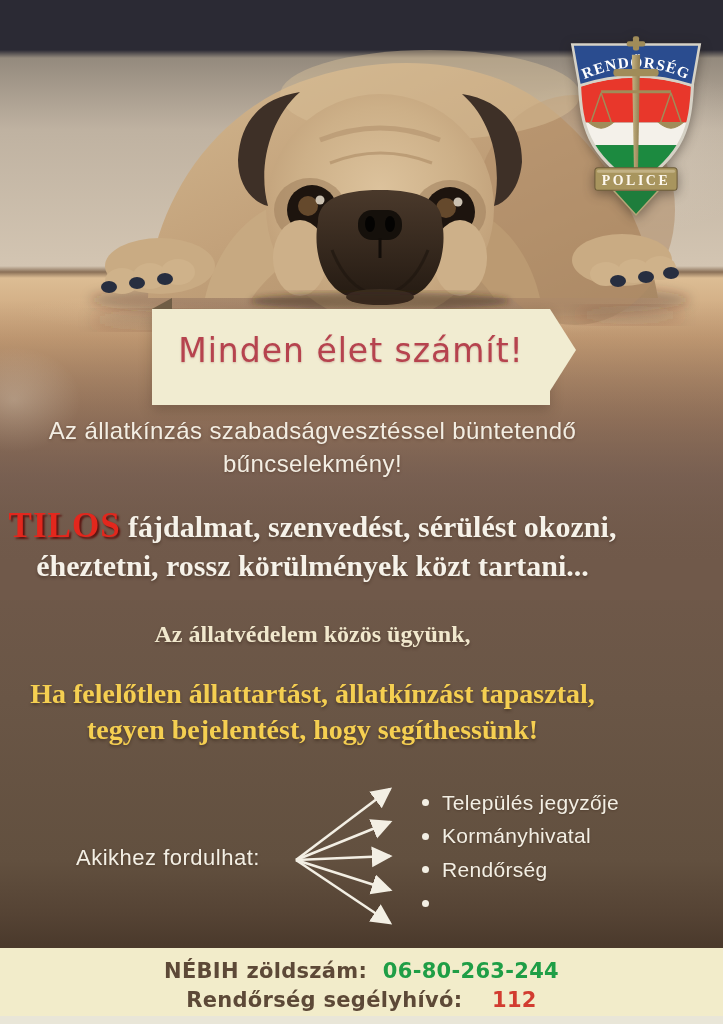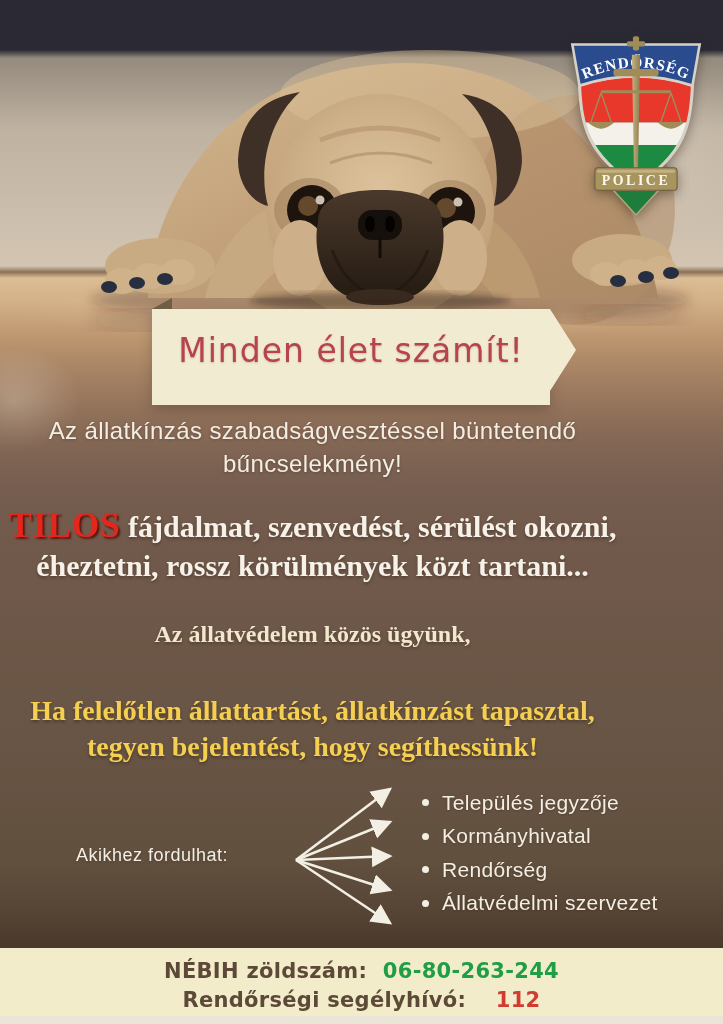--- a/index.html
+++ b/index.html
@@ -45,25 +45,25 @@
   .txt{position:absolute;left:0;width:625px;text-align:center;z-index:5;}
   .intro{top:414px;font-size:24px;line-height:33px;color:#f3eee3;letter-spacing:.4px;
     text-shadow:0 1px 3px rgba(70,45,30,.45);}
   .intro .inner{display:inline-block;max-width:545px;}
   .serifline{font-family:"Liberation Serif",serif;font-weight:bold;}
   .prohibition{top:506px;font-size:30px;line-height:39px;color:#f6f2e9;
     text-shadow:0 2px 3px rgba(45,28,18,.4);}
   .tilos{font-size:35px;color:#e3271d;text-shadow:2px 2px 2px #5d1511;letter-spacing:1px;}
   .appeal{top:615px;font-size:24px;line-height:38px;color:#f1e8cd;
     text-shadow:0 2px 3px rgba(45,28,18,.4);}
-  .report{top:693px;font-size:28px;line-height:36px;color:#f5cf51;
+  .report{top:676px;font-size:28px;line-height:36px;color:#f5cf51;
     text-shadow:0 2px 3px rgba(45,28,18,.45);}
   
   .contacts-label{position:absolute;left:76px;top:845px;z-index:5;
-    font-size:18px;color:#f3efe4;letter-spacing:.5px;text-shadow:0 1px 3px rgba(60,40,28,.4);}
+    font-size:22px;color:#f3efe4;letter-spacing:.5px;text-shadow:0 1px 3px rgba(60,40,28,.4);}
   .arrows-svg{position:absolute;left:294px;top:770px;z-index:5;}
   .contact-list{position:absolute;left:408px;top:772px;z-index:5;list-style:none;margin:14px;padding:0;}
   .contact-list li{height:33.5px;display:flex;align-items:center;}
   .dot{width:7px;height:7px;border-radius:50%;background:#f3efe4;margin-right:13px;flex:0 0 auto;}
   .contact-list .lbl{font-size:21px;color:#f3efe4;letter-spacing:.3px;
     text-shadow:0 1px 2px rgba(60,40,28,.4);}
   
   .footer{position:absolute;left:0;bottom:0;width:723px;height:76px;z-index:6;
     background:#f2ecca;text-align:center;
     font-family:"DejaVu Sans",sans-serif;font-weight:bold;}
@@ -270,28 +270,27 @@
     <li>
       <span class="dot"></span>
       <span class="lbl">Kormányhivatal</span>
     </li>
     <li>
       <span class="dot"></span>
       <span class="lbl">Rendőrség</span>
     </li>
     <li>
       <span class="dot"></span>
-      <span class="lbl">Állatvédelmi szervezet</span>
     </li>
   </ul>
 
   <div class="footer">
     <div class="footer-line first">
       <span>NÉBIH zöldszám:</span>
       <span class="num-green">06-80-263-244</span>
     </div>
     <div class="footer-line">
-      <span>Rendőrségi segélyhívó:</span>
+      <span>Rendőrség segélyhívó:</span>
       <span class="num-red">112</span>
     </div>
   </div>
 
 </div>
 
 </body></html>

